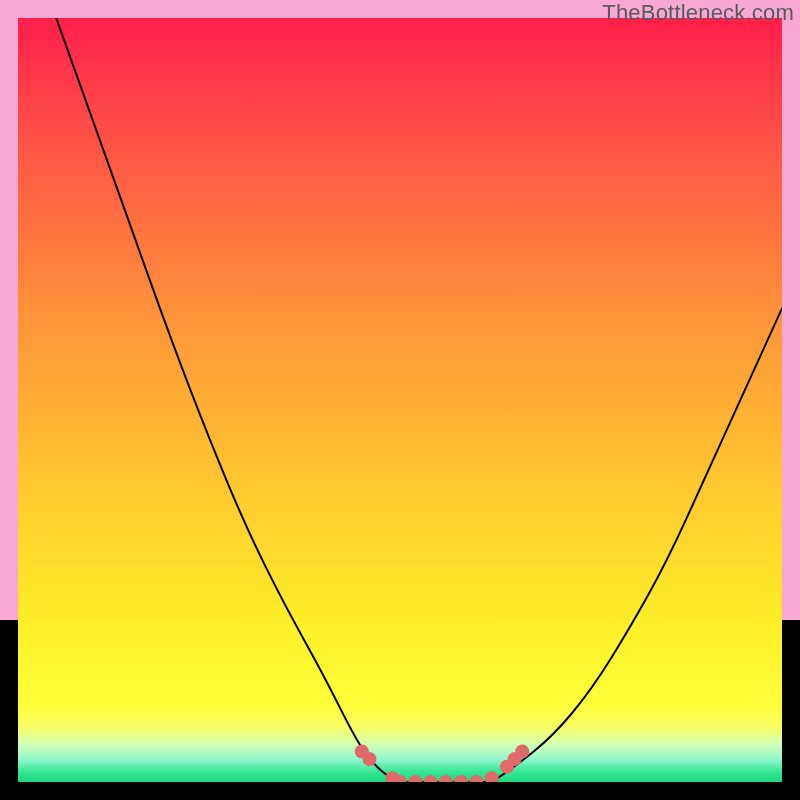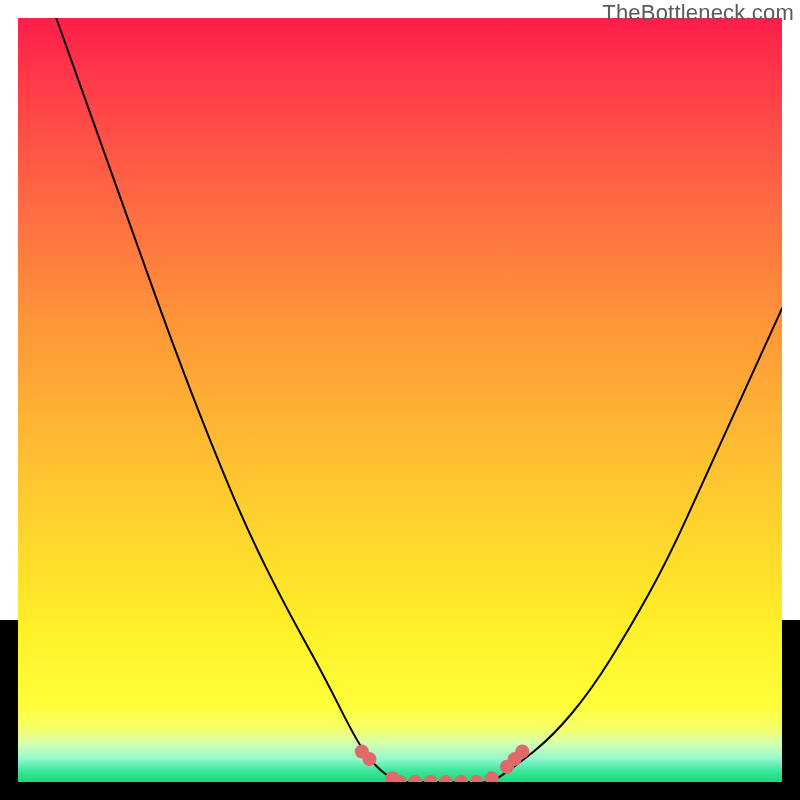--- a/index.html
+++ b/index.html
@@ -9,21 +9,21 @@
     height: 800px;
     background: #000;
     overflow: hidden;
   }
   .frame {
     position: absolute;
     left: 0;
     top: 0;
     width: 800px;
     height: 620px;
-    background: #ffffff;
+    background: #f9a8d4;
   }
   .plot {
     position: absolute;
     left: 18px;
     top: 18px;
     width: 764px;
     height: 764px;
     background: linear-gradient(
       to bottom,
       #ff1e4a 0%,

